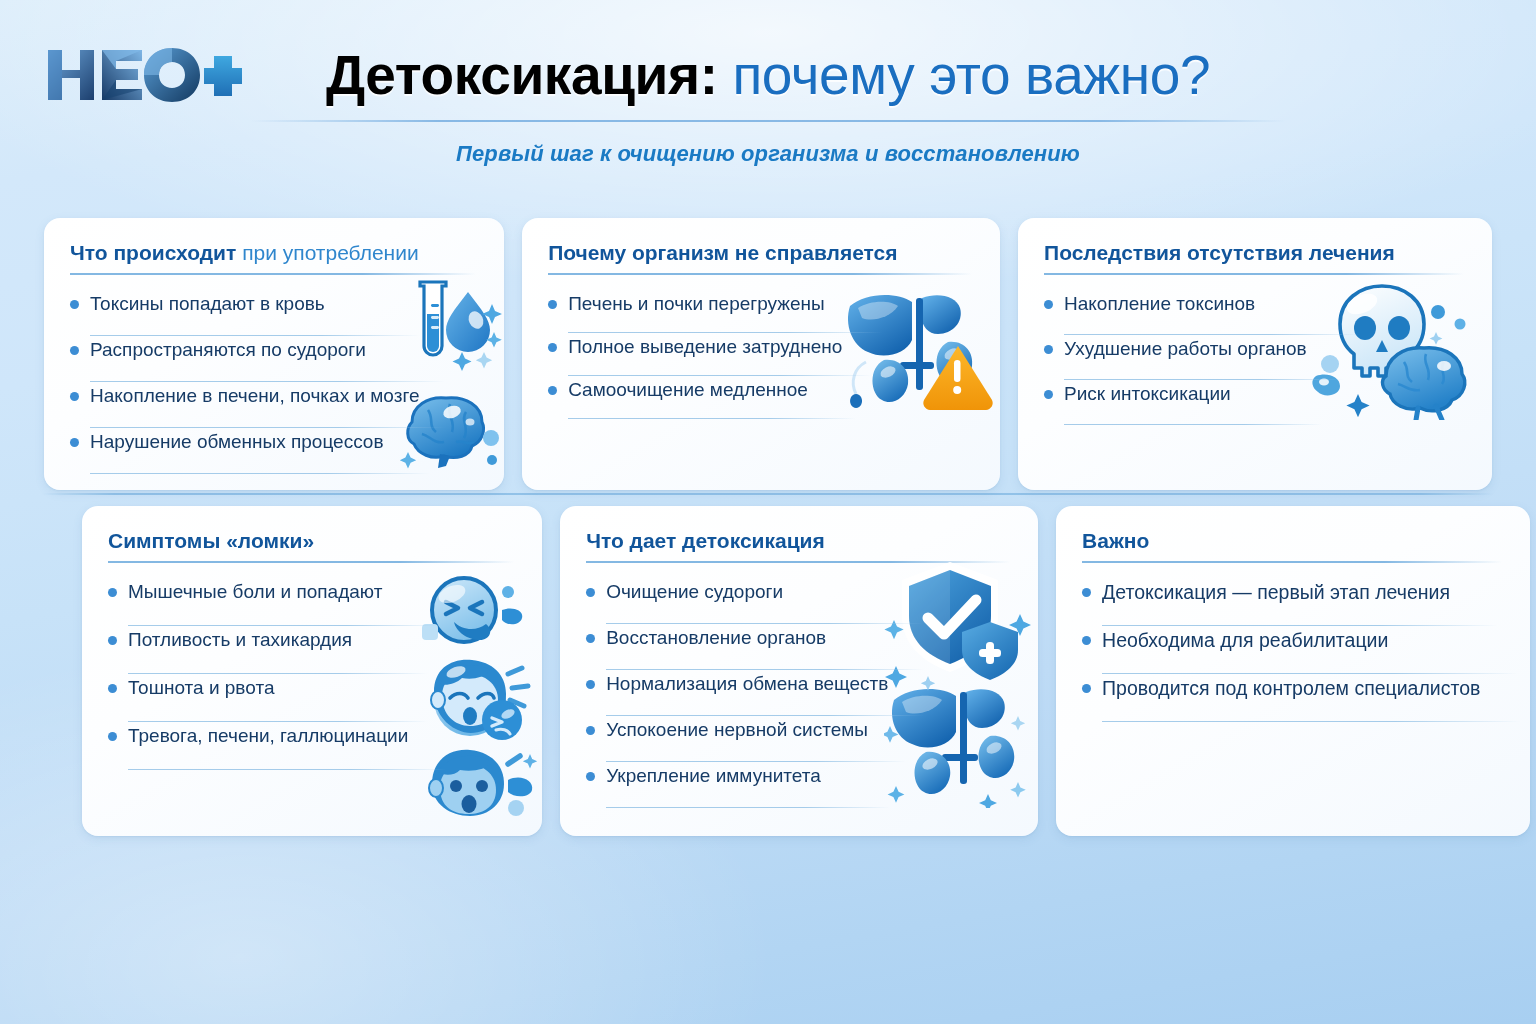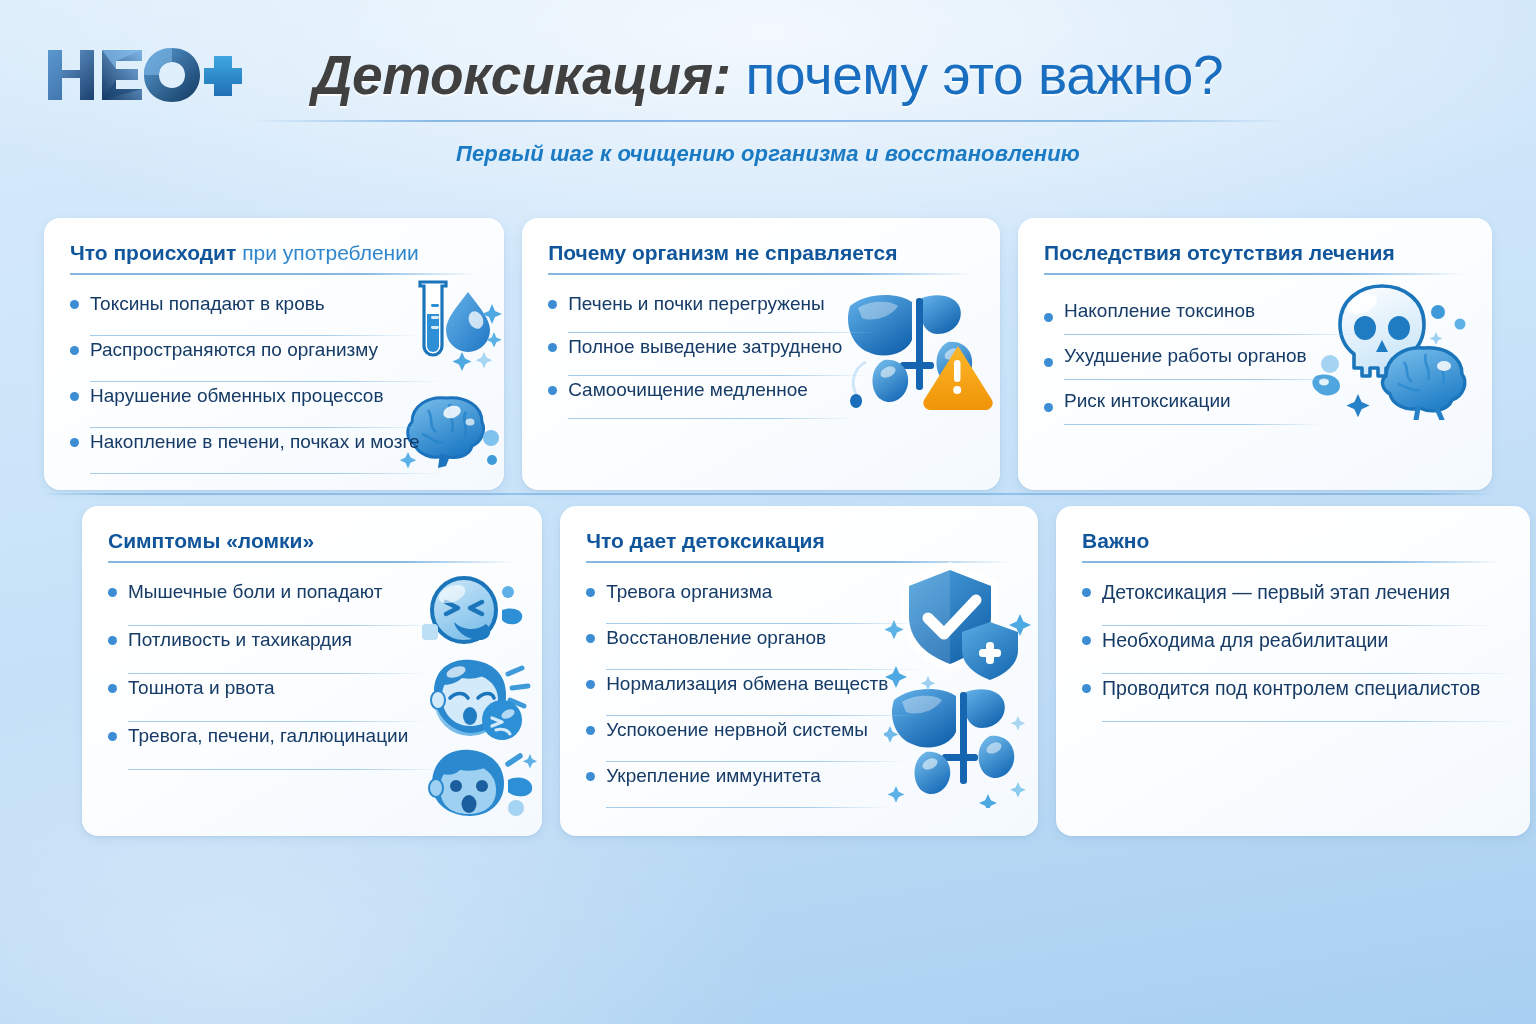--- a/index.html
+++ b/index.html
@@ -25,23 +25,22 @@
   .header{ position:absolute; left:0; top:0; width:1536px; height:190px; }
 
   .logo{ position:absolute; left:46px; top:44px; width:200px; height:62px; }
   .logo svg{ display:block; }
 
   .title{
     position:absolute; left:0; top:42px; width:1536px; text-align:center;
     font-size:55px; line-height:66px; letter-spacing:-0.4px; white-space:nowrap;
   }
   .title .t-bold{
-    font-weight:bold; color:#404040;
+    font-weight:bold; color:#000000;
     text-shadow:0 2px 1px rgba(255,255,255,.85);
-    font-style:italic;
   }
   .title .t-reg{
     font-weight:normal; color:#1a6ec0;
     text-shadow:0 2px 1px rgba(255,255,255,.85);
     margin-top:30px;
   }
   .title-rule{
     position:absolute; left:250px; top:120px; width:1036px; height:2px;
     background:linear-gradient(90deg,rgba(140,190,235,0) 0%,rgba(120,175,225,.85) 18%,rgba(120,175,225,.85) 82%,rgba(140,190,235,0) 100%);
   }
@@ -103,21 +102,21 @@
     padding-bottom:3px;
   }
   .bullet-line{
     position:absolute; left:20px; height:1px;
     background:linear-gradient(90deg,rgba(150,195,230,.85) 0%,rgba(150,195,230,.85) 70%,rgba(150,195,230,0) 100%);
   }
 
   
   .card-1 .bullet{ height:46px; } .card-1 .bullet-line{ width:330px; }
   .card-2 .bullet{ height:43px; } .card-2 .bullet-line{ width:314px; }
-  .card-3 .bullet{ height:45px;align-items:center; } .card-3 .bullet-line{ width:296px; }
+  .card-3 .bullet{ height:45px; } .card-3 .bullet-line{ width:296px; }
   .card-4 .bullet{ height:48px; } .card-4 .bullet-line{ width:300px; }
   .card-5 .bullet{ height:46px; } .card-5 .bullet-line{ width:312px; }
   .card-6 .bullet{ height:48px; } .card-6 .bullet-line{ width:410px; }
   .card-6 .bullet .btxt{ font-size:19.5px; }
 
   .art{ position:absolute; z-index:1; pointer-events:none; }
   .art-1{ right:-4px; top:58px; }
   .art-1b{ right:4px; top:172px; }
   .art-2{ right:4px; top:66px; }
   .art-3{ right:2px; top:62px; }
@@ -233,32 +232,32 @@
       </div>
 
       <div class="bullets">
         <div class="bullet">
           <span class="dot"></span>
           <span class="btxt">Токсины попадают в кровь</span>
           <span class="bullet-line" style="bottom:0"></span>
         </div>
         <div class="bullet">
           <span class="dot"></span>
-          <span class="btxt">Распространяются по организму</span>
+          <span class="btxt">Распространяются по судороги</span>
+          <span class="bullet-line" style="bottom:0;width:355px"></span>
+        </div>
+        <div class="bullet">
+          <span class="dot"></span>
+          <span class="btxt">Накопление в печени, почках и мозге</span>
           <span class="bullet-line" style="bottom:0;width:355px"></span>
         </div>
         <div class="bullet">
           <span class="dot"></span>
           <span class="btxt">Нарушение обменных процессов</span>
           <span class="bullet-line" style="bottom:0;width:340px"></span>
-        </div>
-        <div class="bullet">
-          <span class="dot"></span>
-          <span class="btxt">Накопление в печени, почках и мозге</span>
-          <span class="bullet-line" style="bottom:0;width:355px"></span>
         </div>
       </div>
     </div>
 
     <div class="card card-2">
       <div class="card-head">
         <span class="h-bold">Почему организм не справляется</span><span class="h-reg"></span>
       </div>
       <div class="card-head-rule"></div>
 
@@ -526,21 +525,21 @@
           <path d="M134 158 l2.2 5 5 2.2 -5 2.2 -2.2 5 -2.2 -5 -5 -2.2 5 -2.2 Z" fill="#a9d6f2"></path>
           <path d="M12 228 l2.6 5.8 5.8 2.6 -5.8 2.6 -2.6 5.8 -2.6 -5.8 -5.8 -2.6 5.8 -2.6 Z" fill="#5cb2e6"></path>
           <path d="M104 236 l2.8 6.2 6.2 2.8 -6.2 2.8 -2.8 6.2 -2.8 -6.2 -6.2 -2.8 6.2 -2.8 Z" fill="#4ea8e2"></path>
           <path d="M134 224 l2.4 5.4 5.4 2.4 -5.4 2.4 -2.4 5.4 -2.4 -5.4 -5.4 -2.4 5.4 -2.4 Z" fill="#8ccaef"></path>
         </svg>
       </div>
 
       <div class="bullets">
         <div class="bullet">
           <span class="dot"></span>
-          <span class="btxt">Тревога организма</span>
+          <span class="btxt">Очищение судороги</span>
           <span class="bullet-line" style="bottom:0;width:318px"></span>
         </div>
         <div class="bullet">
           <span class="dot"></span>
           <span class="btxt">Восстановление органов</span>
           <span class="bullet-line" style="bottom:0;width:318px"></span>
         </div>
         <div class="bullet">
           <span class="dot"></span>
           <span class="btxt">Нормализация обмена веществ</span>

